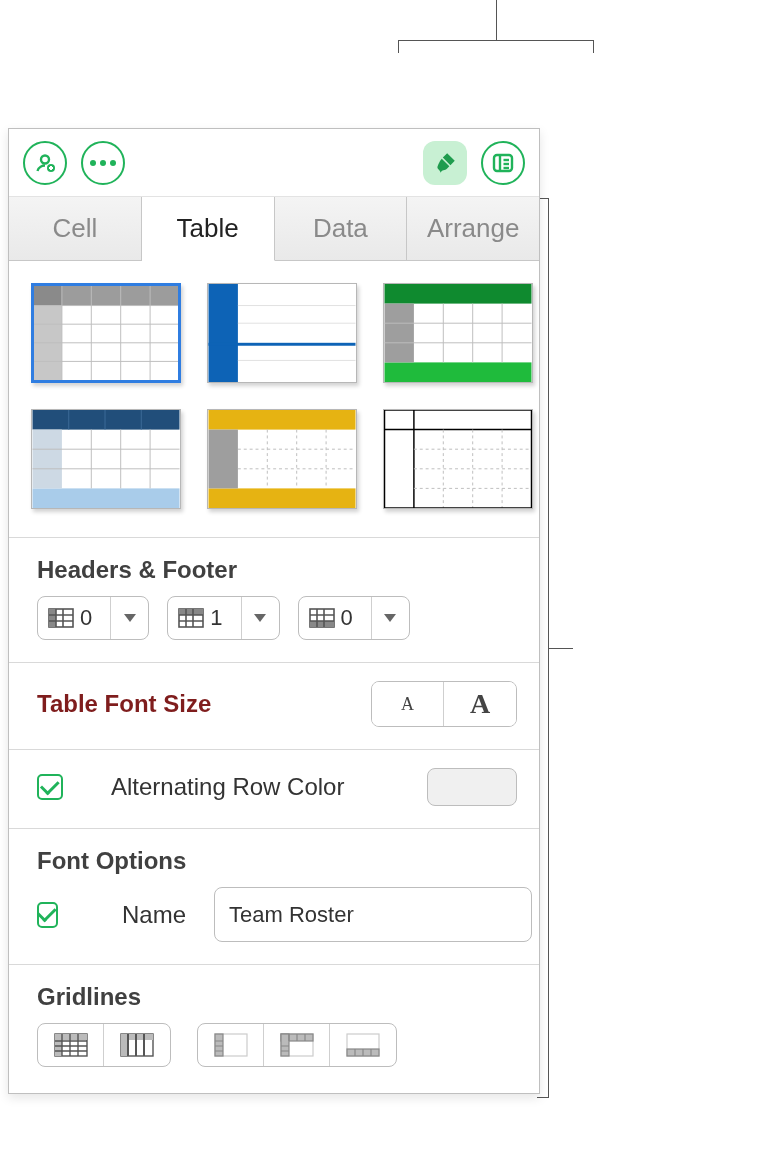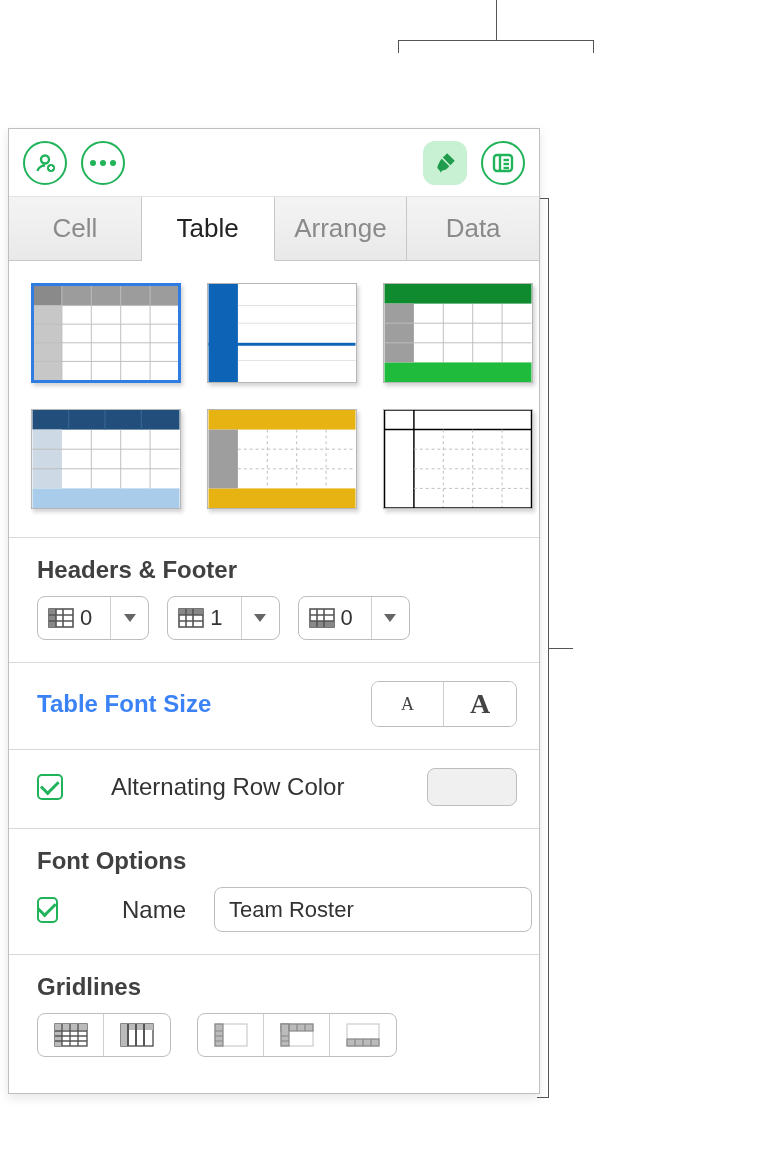--- a/index.html
+++ b/index.html
@@ -127,21 +127,21 @@
   .hf-seg .arrowpart {
     border-left:1px solid #cfcfcf;
     width:38px;
     display:flex; align-items:center; justify-content:center;
     cursor:pointer;
   }
   .chev { width:0;height:0;border-left:6px solid transparent;border-right:6px solid transparent;border-top:8px solid #666; }
 
   
   .row-flex { display:flex; align-items:center; justify-content:space-between; }
-  .row-flex .label { font-size:24px; font-weight:600; color:#3b82f6; }
+  .row-flex .label { font-size:24px; font-weight:600; color:#7f1d1d; }
   .seg2 {
     display:flex;
     border:1px solid #bdbdbd;
     border-radius:8px;
     overflow:hidden;
     height:46px;
   }
   .seg2 button {
     width:72px; background:#fff; border:none; border-right:1px solid #cfcfcf;
     font-family: Georgia, 'Times New Roman', serif;
@@ -174,21 +174,21 @@
     width:90px; height:38px;
     border:1px solid #bdbdbd;
     border-radius:8px;
     background:#f0f0f0;
     cursor:pointer;
   }
   
   .name-row { display:flex; align-items:center; gap:28px; margin-top:8px; }
   .name-input {
     flex:1;
-    height:45px;
+    height:55px;
     border:1px solid #bdbdbd;
     border-radius:8px;
     padding:0 14px;
     font-size:22px;
     color:#333;
   }
   
   .grid-row { display:flex; gap:26px; margin-top:4px; }
   .seg-group {
     display:flex;
@@ -284,22 +284,22 @@
         <line x1="12.5" y1="9" x2="18" y2="9"></line>
         <line x1="12.5" y1="13" x2="18" y2="13"></line>
         <line x1="12.5" y1="17" x2="18" y2="17"></line>
       </svg>
     </div>
   </div>
 
   <div class="tabs">
     <div class="tab">Cell</div>
     <div class="tab active">Table</div>
+    <div class="tab">Data</div>
     <div class="tab">Arrange</div>
-    <div class="tab">Data</div>
   </div>
 
   <div class="scroll">
 
     <div class="styles-grid">
       <div class="style-thumb selected">
         <svg viewBox="0 0 150 100">
           <rect x="0" y="0" width="150" height="22" fill="#9c9c9c"></rect>
           <rect x="0" y="0" width="30" height="100" fill="#c7c7c7"></rect>
           <rect x="0" y="0" width="30" height="22" fill="#8a8a8a"></rect>

